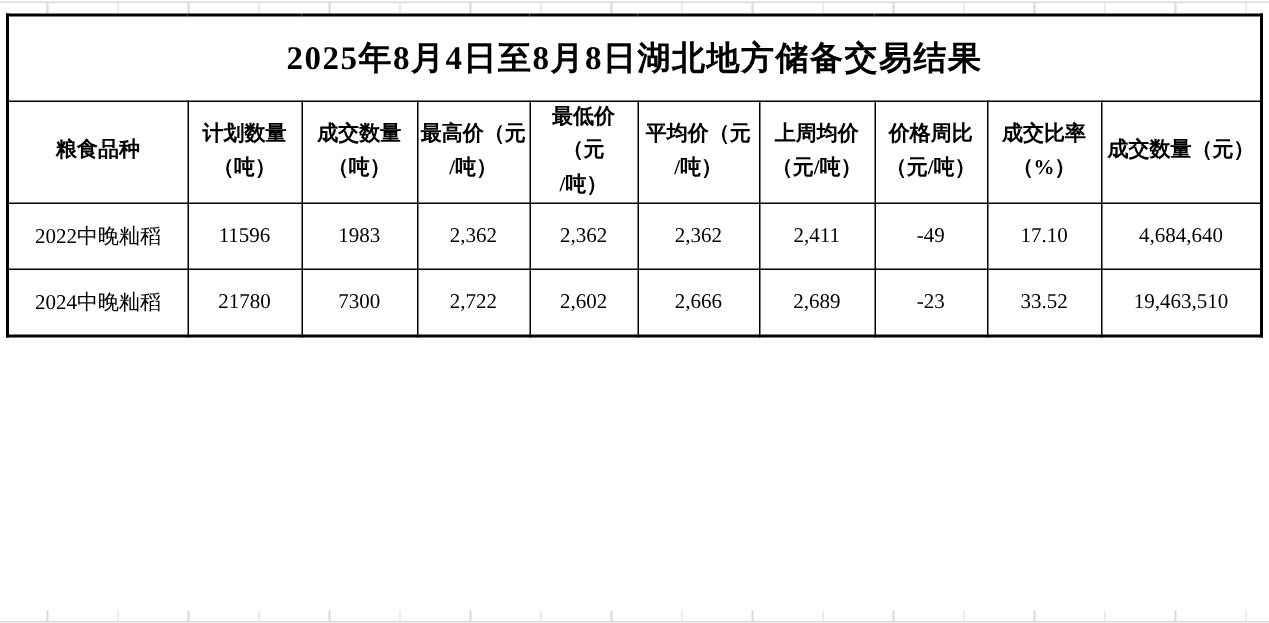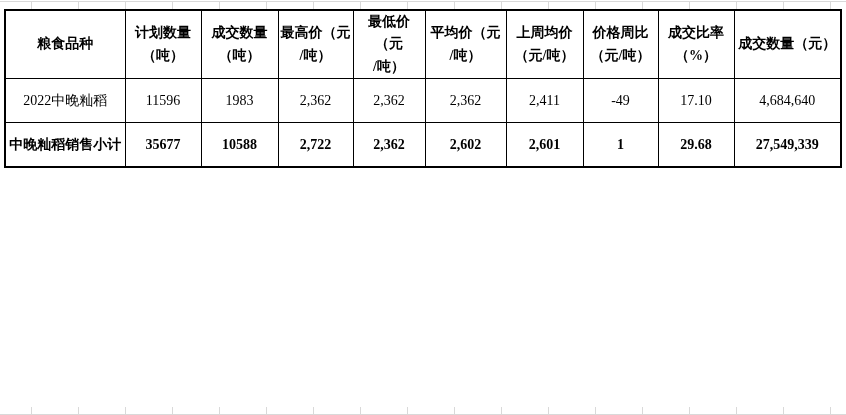--- a/index.html
+++ b/index.html
@@ -69,20 +69,23 @@
     <col style="width:75px">
       <col style="width:72px">
       <col style="width:81px">
     <col style="width:77px">
       <col style="width:75px">
       <col style="width:76px">
     <col style="width:107px">
   </colgroup>
 
   <tbody>
+      <tr>
+    <td class="title-cell" colspan="10">2025年8月4日至8月8日湖北地方储备交易结果</td>
+  </tr>
 
   <tr class="header-row">
     <th>粮食品种</th>
     <th>计划数量
 （吨）</th>
     <th>成交数量
 （吨）</th>
     <th>最高价（元
 /吨）</th>
     <th>最低价（元
@@ -105,29 +108,29 @@
     <td>2,362</td>
     <td>2,362</td>
     <td>2,362</td>
     <td>2,411</td>
     <td>-49</td>
     <td>17.10</td>
     <td>4,684,640</td>
   </tr>
 
 
+  <tr class="data-row">
+    <td>2024中晚籼稻</td>
+    <td>21780</td>
+    <td>7300</td>
+    <td>2,722</td>
+    <td>2,602</td>
+    <td>2,666</td>
+    <td>2,689</td>
+    <td>-23</td>
+    <td>33.52</td>
+    <td>19,463,510</td>
+  </tr>
 
-  <tr class="data-row bold-row">
-    <td>中晚籼稻销售小计</td>
-    <td>35677</td>
-    <td>10588</td>
-    <td>2,722</td>
-    <td>2,362</td>
-    <td>2,602</td>
-    <td>2,601</td>
-    <td>1</td>
-    <td>29.68</td>
-    <td>27,549,339</td>
-  </tr>
 
 
 </tbody>
   </table>
 
 </body></html>

